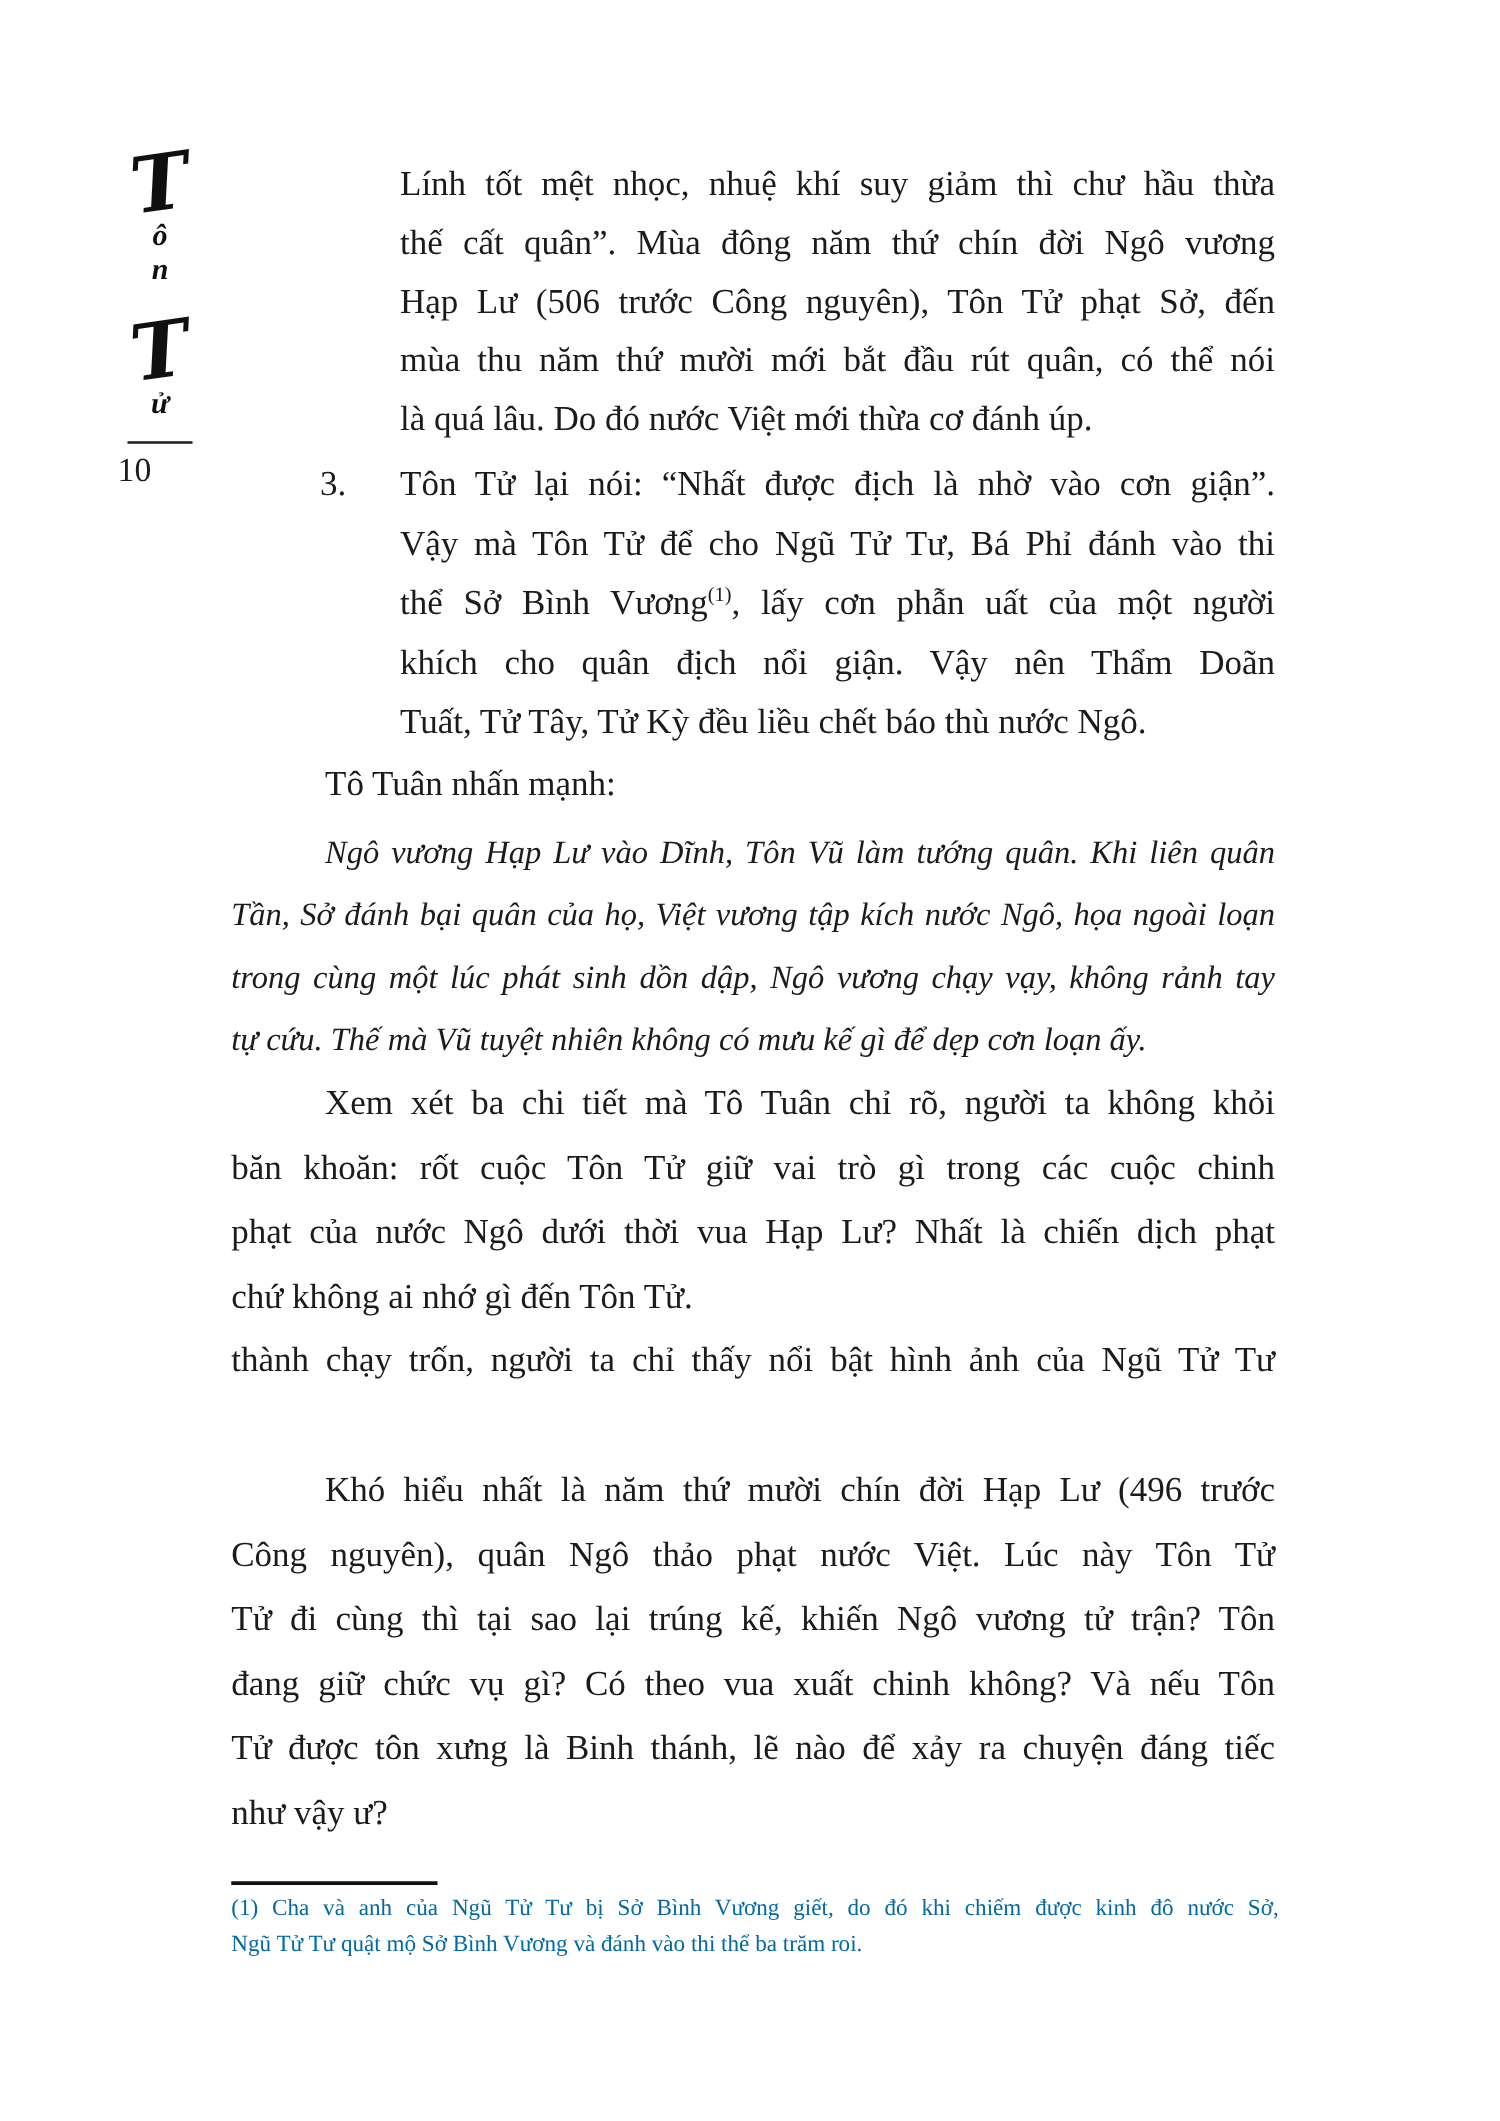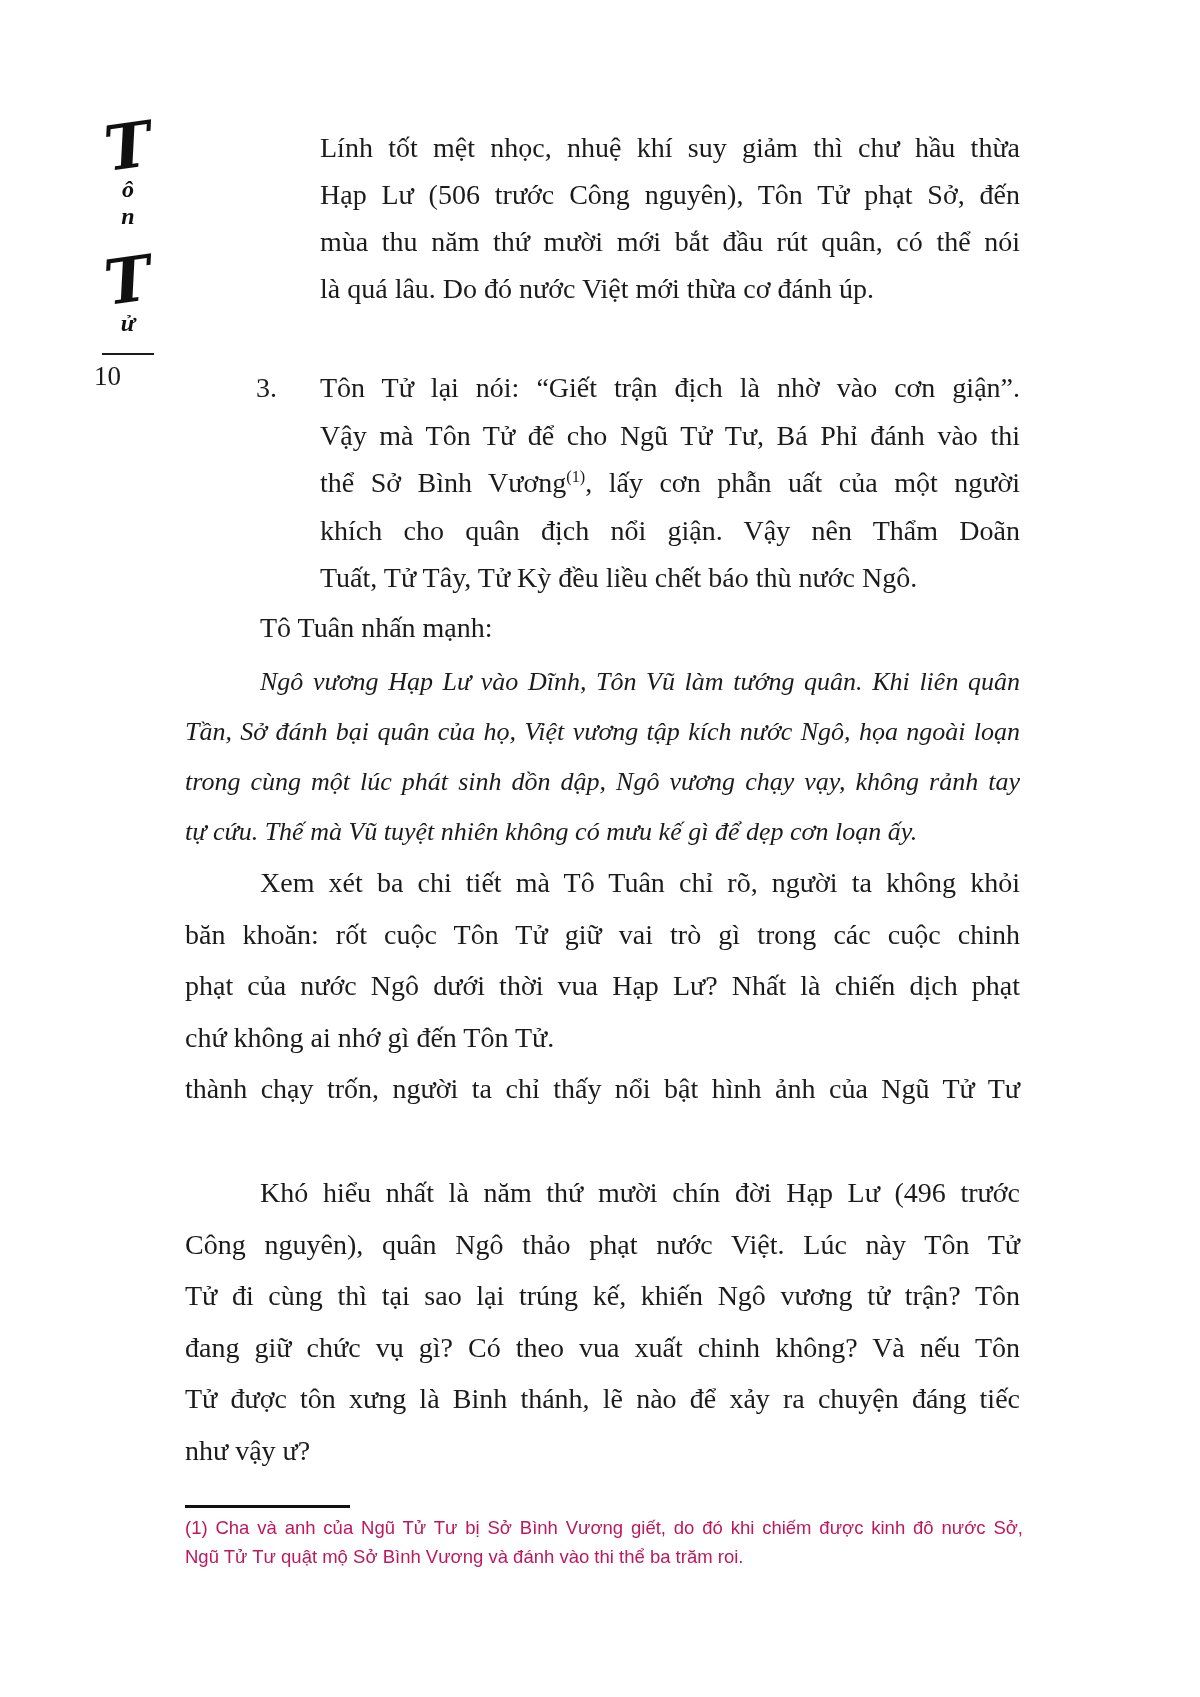--- a/index.html
+++ b/index.html
@@ -102,23 +102,23 @@
 
   
   .fn-rule {
     position: absolute;
     left: 185px; top: 1505px;
     width: 165px; height: 3px;
     background: #111111;
   }
   .b-foot {
     left: 185px; top: 1513px; width: 838px;
-    font-family: Liberation Sans, sans-serif;
+    font-family: Liberation Serif, serif;
     font-size: 18.5px; line-height: 29px;
-    color: #be185d;
+    color: #0369a1;
   }
 </style>
 </head>
 <body>
 
 <div class="page">
 
   <div class="callig-word" style="top:118px">
     <span class="initial">T</span>
     <span class="rest">ôn</span>
@@ -127,28 +127,29 @@
   <div class="callig-word" style="top:252px">
     <span class="initial">T</span>
     <span class="rest">ử</span>
   </div>
 
   <div class="pn-rule"></div>
   <div class="page-number">10</div>
 
   <div class="blk b-item2">
     <div class="line j">Lính tốt mệt nhọc, nhuệ khí suy giảm thì chư hầu thừa</div>
+    <div class="line j">thế cất quân”. Mùa đông năm thứ chín đời Ngô vương</div>
     <div class="line j">Hạp Lư (506 trước Công nguyên), Tôn Tử phạt Sở, đến</div>
     <div class="line j">mùa thu năm thứ mười mới bắt đầu rút quân, có thể nói</div>
     <div class="line">là quá lâu. Do đó nước Việt mới thừa cơ đánh úp.</div>
   </div>
 
   <div class="blk b-item3">
     <span class="item-num">3.</span>
-    <div class="line j">Tôn Tử lại nói: “Giết trận địch là nhờ vào cơn giận”.</div>
+    <div class="line j">Tôn Tử lại nói: “Nhất được địch là nhờ vào cơn giận”.</div>
     <div class="line j">Vậy mà Tôn Tử để cho Ngũ Tử Tư, Bá Phỉ đánh vào thi</div>
     <div class="line j"><span>thể Sở Bình Vương</span><sup class="fnref">(1)</sup><span>, lấy cơn phẫn uất của một người</span></div>
     <div class="line j">khích cho quân địch nổi giận. Vậy nên Thẩm Doãn</div>
     <div class="line">Tuất, Tử Tây, Tử Kỳ đều liều chết báo thù nước Ngô.</div>
   </div>
 
   <div class="blk b-leadin">Tô Tuân nhấn mạnh:</div>
 
   <div class="blk b-quote">
     <div class="line j indent">Ngô vương Hạp Lư vào Dĩnh, Tôn Vũ làm tướng quân. Khi liên quân</div>

